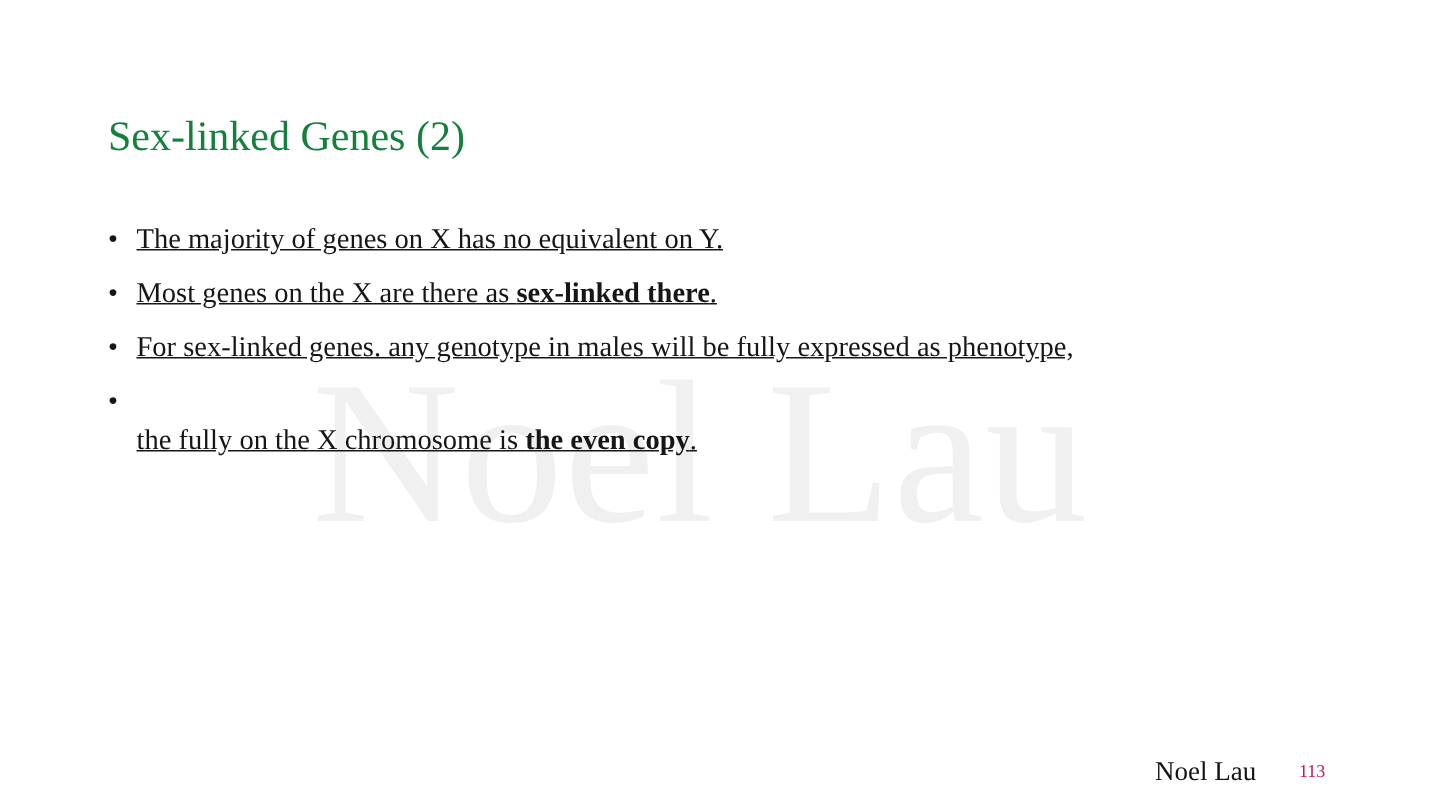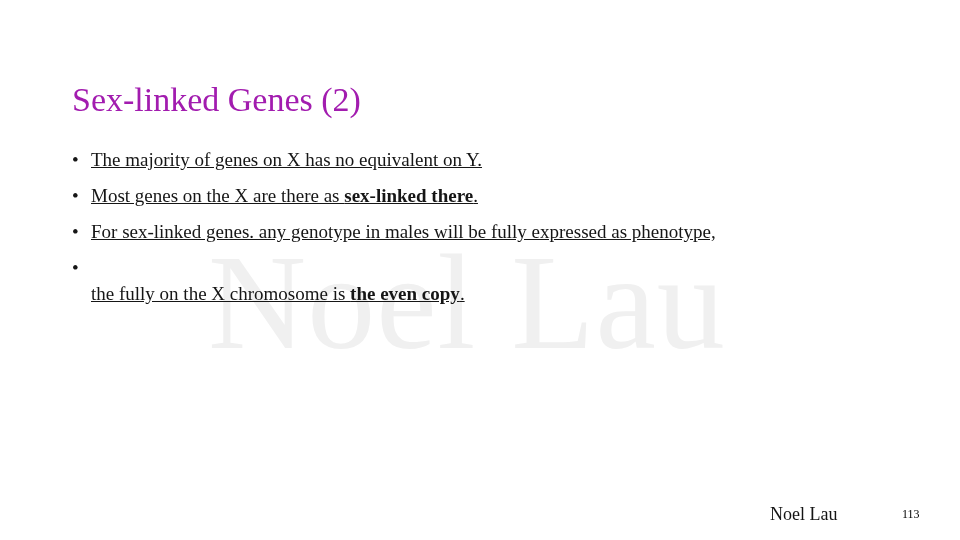--- a/index.html
+++ b/index.html
@@ -29,24 +29,24 @@
     user-select: none;
   }
   .content {
     position: relative;
     z-index: 1;
   }
   .slide-title {
     position: absolute;
     left: 72px;
     top: 58px;
-    font-size: 34px;
+    font-size: 28px;
     line-height: 1.1;
     font-weight: 400;
-    color: #a21caf;
+    color: #15803d;
     white-space: nowrap;
   }
   .bullet-list {
     position: absolute;
     left: 72px;
     top: 147px;
     width: 806px;
   }
   .bullet-item {
     display: flex;
@@ -75,22 +75,21 @@
     font-size: 18px;
     line-height: 22px;
     color: #141414;
   }
   .footer-page-number {
     position: absolute;
     left: 866px;
     top: 506px;
     font-size: 12px;
     line-height: 16px;
-    color: #000000;
-    margin-left: 36px;
+    color: #be185d;
   }
 </style>
 </head>
 <body>
 
 <div class="slide">
 
   <div class="watermark">Noel Lau</div>
 
   <div class="content">

